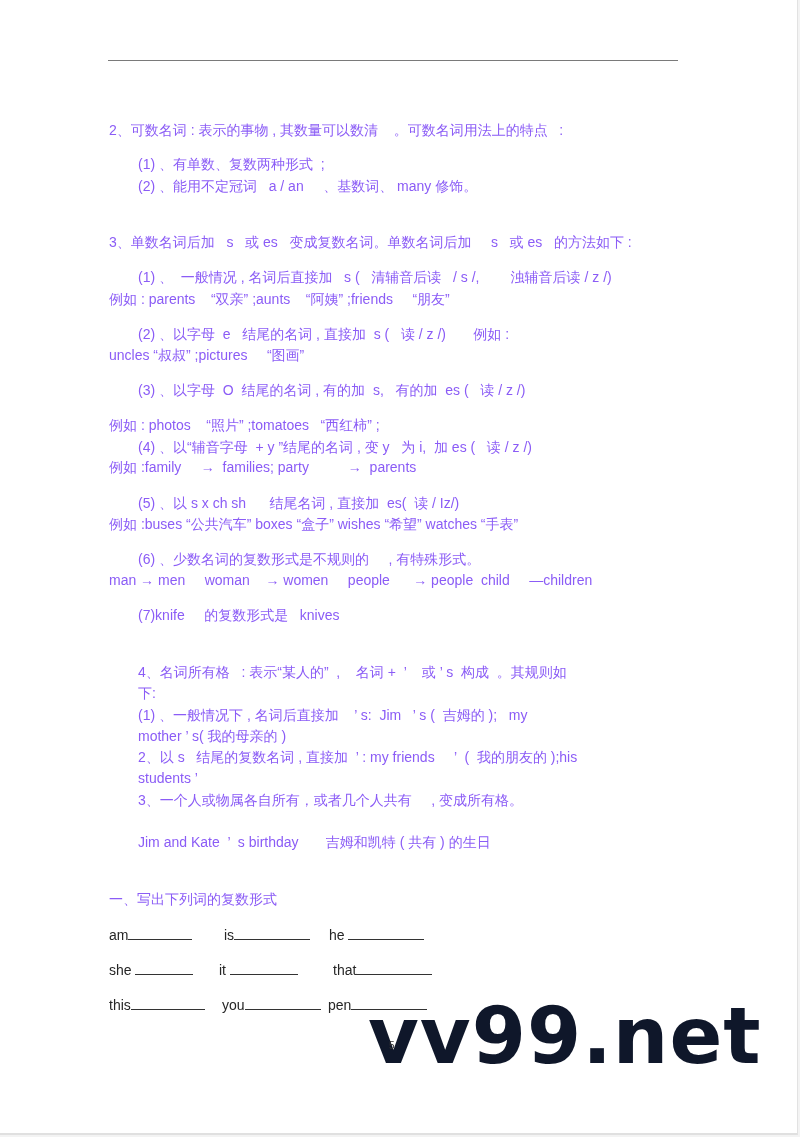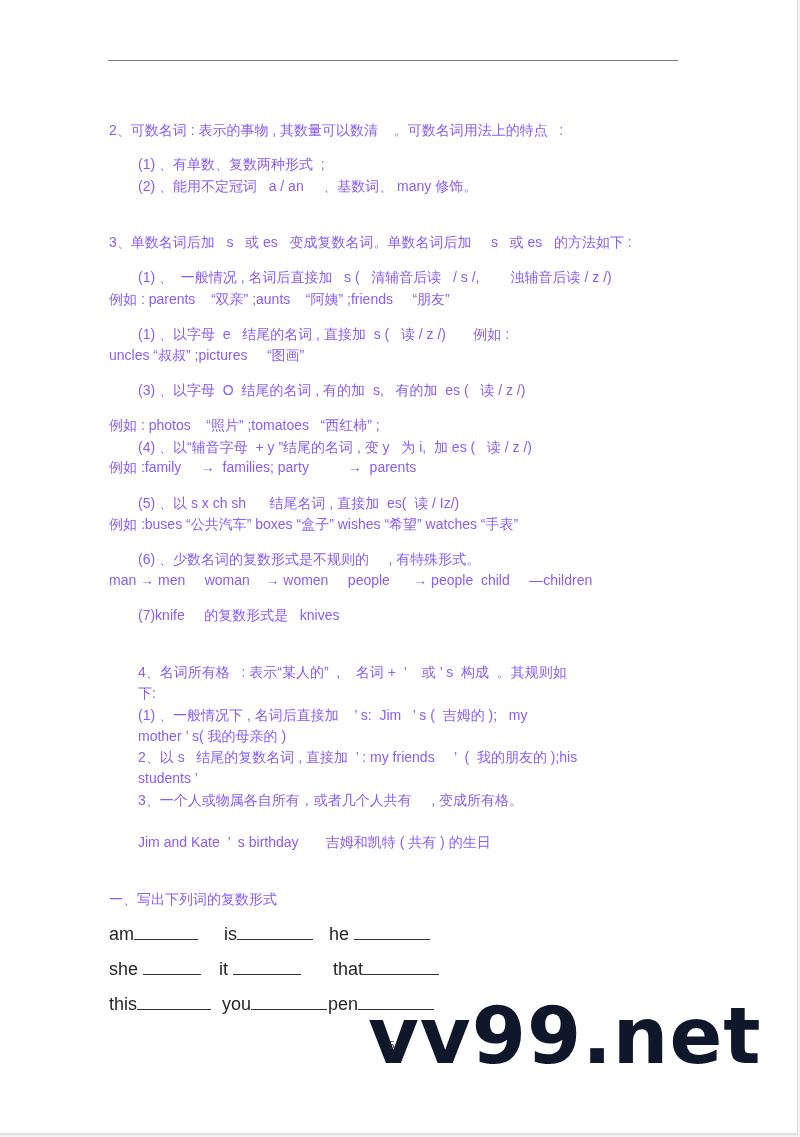--- a/index.html
+++ b/index.html
@@ -14,40 +14,40 @@
   .header-rule { position:absolute; left:108px; top:60px; width:570px; height:1px; background:#7a7a7a; }
   .ln { position:absolute; font-size:14px; line-height:18px; white-space:pre; color:#8b5cf6; }
   .ind { left:138px; }
   .l0 { left:109px; }
   .watermark {
     position:absolute; left:368px; top:996px; font-family:"DejaVu Sans","Liberation Sans",sans-serif;
     font-weight:bold; font-size:78px; letter-spacing:1px; color:#0f172a; line-height:80px; z-index:0;
   }
   .pagenum { position:absolute; left:389px; top:1040px; font-size:10px; color:#333; z-index:2; }
   .blank { display:inline-block; border-bottom:1px solid #333; height:14px; vertical-align:baseline; }
-  .ex { position:absolute; font-size:18px; line-height:18px; color:#262626; z-index:1; }
+  .ex { position:absolute; font-size:14px; line-height:18px; color:#262626; z-index:1; }
 </style>
 </head>
 <body>
 
 <div class="page">
   <div class="header-rule"></div>
 
   <div class="watermark">vv99.net</div>
 
   <div class="ln l0" style="top:121px">2、可数名词 : 表示的事物 , 其数量可以数清    。可数名词用法上的特点   :</div>
   <div class="ln ind" style="top:155px">(1) 、有单数、复数两种形式  ;</div>
   <div class="ln ind" style="top:177px">(2) 、能用不定冠词   a / an     、基数词、 many 修饰。</div>
 
   <div class="ln l0" style="top:233px">3、单数名词后加   s   或 es   变成复数名词。单数名词后加     s   或 es   的方法如下 :</div>
 
   <div class="ln ind" style="top:268px">(1) 、  一般情况 , 名词后直接加   s (   清辅音后读   / s /,        浊辅音后读 / z /)</div>
   <div class="ln l0" style="top:290px">例如 : parents    “双亲” ;aunts    “阿姨” ;friends     “朋友”</div>
 
-  <div class="ln ind" style="top:325px">(1) 、以字母  e   结尾的名词 , 直接加  s (   读 / z /)       例如 :</div>
+  <div class="ln ind" style="top:325px">(2) 、以字母  e   结尾的名词 , 直接加  s (   读 / z /)       例如 :</div>
   <div class="ln l0" style="top:346px">uncles “叔叔” ;pictures     “图画”</div>
 
   <div class="ln ind" style="top:381px">(3) 、以字母  O  结尾的名词 , 有的加  s,   有的加  es (   读 / z /)</div>
   <div class="ln l0" style="top:416px">例如 : photos    “照片” ;tomatoes   “西红柿” ;</div>
 
   <div class="ln ind" style="top:438px">(4) 、以“辅音字母  + y ”结尾的名词 , 变 y   为 i,  加 es (   读 / z /)</div>
   <div class="ln l0" style="top:458px">例如 :family     →  families; party          →  parents</div>
 
   <div class="ln ind" style="top:494px">(5) 、以 s x ch sh      结尾名词 , 直接加  es(  读 / Iz/)</div>
   <div class="ln l0" style="top:515px">例如 :buses “公共汽车” boxes “盒子” wishes “希望” watches “手表”</div>

